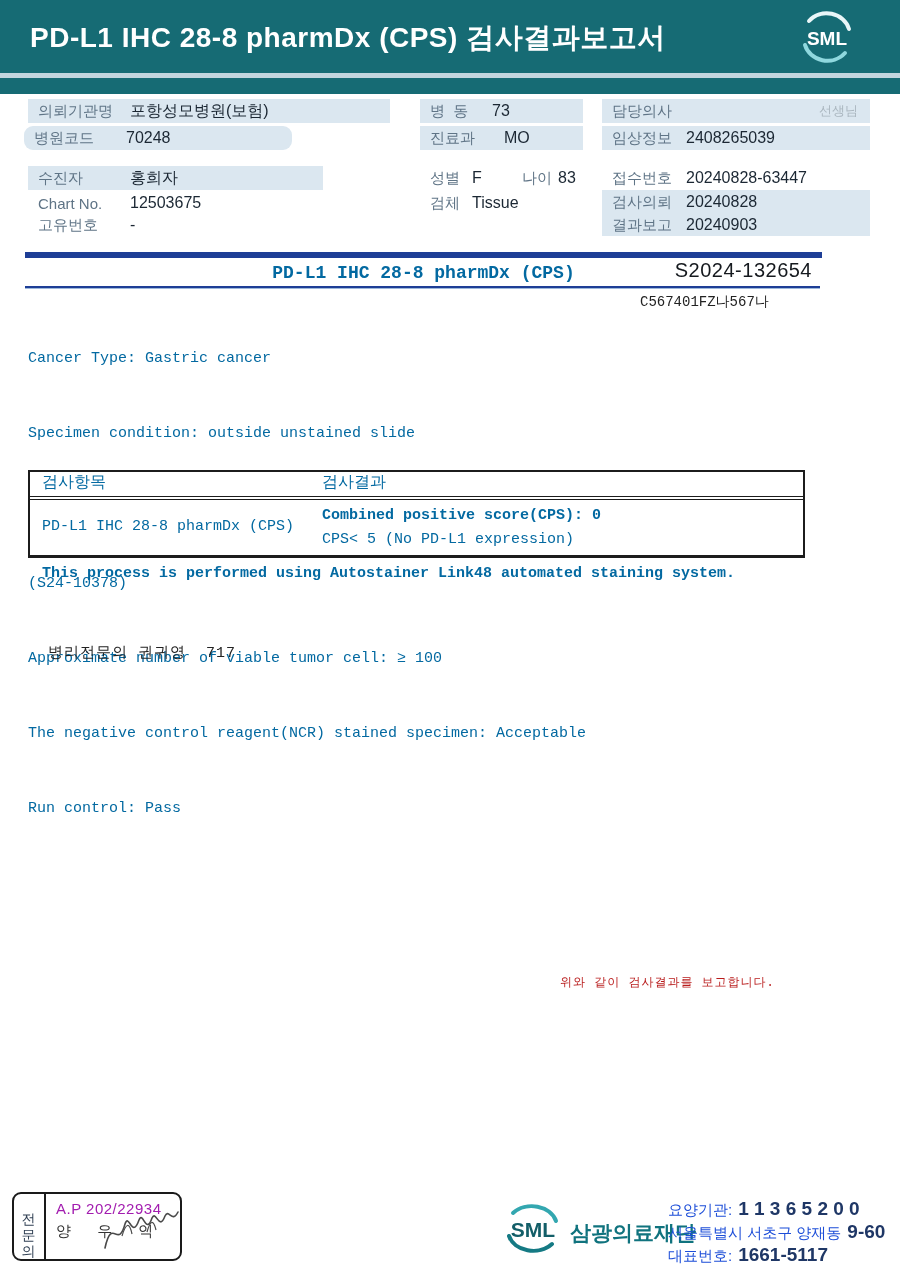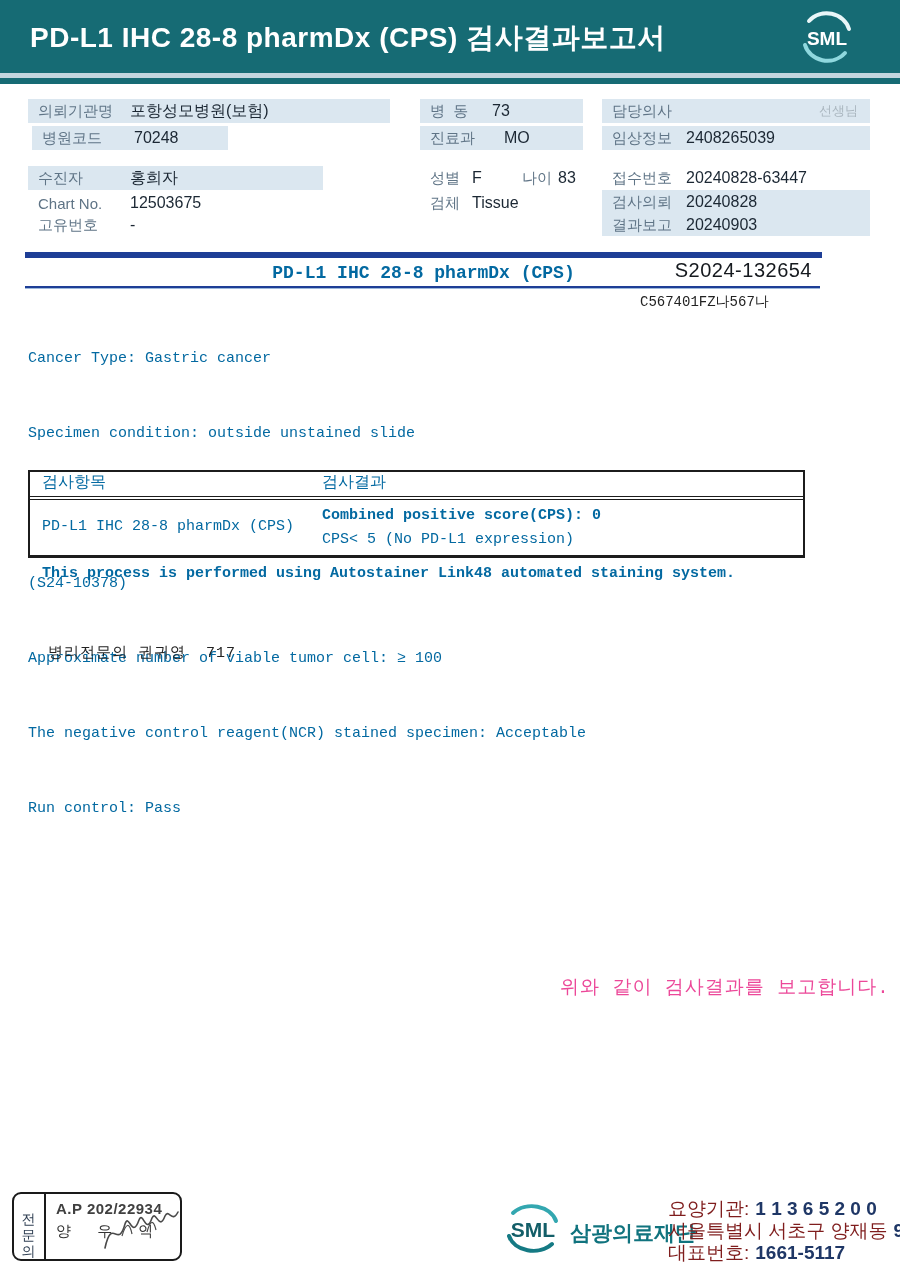--- a/index.html
+++ b/index.html
@@ -1,20 +1,20 @@
 <!DOCTYPE html>
 <html><head>
 <meta charset="utf-8">
 <style>
   html,body{margin:0;padding:0;background:#ffffff;}
   #page{position:relative;width:900px;height:1271px;background:#ffffff;overflow:hidden;
         font-family:"Liberation Sans","DejaVu Sans",sans-serif;color:#1c2a38;}
 
   
-  .hdr{position:absolute;left:0;top:0;width:900px;height:84px;background:#166b74;}
+  .hdr{position:absolute;left:0;top:0;width:900px;height:94px;background:#166b74;}
   .hdr-title{position:absolute;left:30px;top:19px;font-size:28px;font-weight:bold;color:#ffffff;
              letter-spacing:0.5px;white-space:pre;}
   .hdr-divider{position:absolute;left:0;top:73px;width:900px;height:5px;background:#c3d6de;}
   .logo-svg{position:absolute;}
   .logo-hdr{left:795px;top:6px;}
 
   
   .frow{position:absolute;display:flex;align-items:center;height:24px;padding-left:10px;
         box-sizing:border-box;white-space:pre;}
   .frow.bg{background:#dbe7f0;}
@@ -43,39 +43,39 @@
   .rtable-head{display:flex;height:28px;border-bottom:4px double #1c1c1c;
                padding-left:12px;box-sizing:border-box;}
   .rtable-col1{width:280px;}
   .rtable-body{display:flex;padding:5px 0 7px 12px;}
   .rtable-item{width:280px;display:flex;align-items:center;font-size:15px;}
   .rtable-res .l1{font-weight:bold;font-size:15px;margin-top:2px;}
   .rtable-res .l2{font-size:15px;margin-top:7px;}
 
   .process{position:absolute;left:42px;top:565px;font-size:15px;font-weight:bold;}
   .pathologist{position:absolute;left:48px;top:643px;font-size:15px;color:#222;letter-spacing:1px;}
-  .statement{position:absolute;left:560px;top:974px;font-size:19px;color:#ec4899;letter-spacing:1px;}
+  .statement{position:absolute;left:560px;top:974px;font-size:12px;color:#b91c1c;letter-spacing:1px;}
 
   
   .stamp{position:absolute;left:12px;top:1192px;width:170px;height:69px;border:2px solid #1a1a1a;
          border-radius:9px;box-sizing:border-box;display:flex;background:#fff;}
   .stamp-side{width:30px;border-right:2px solid #1a1a1a;display:flex;align-items:center;
               justify-content:center;writing-mode:vertical-lr;text-orientation:upright;
               font-size:14px;color:#2e3e52;letter-spacing:2px;}
   .stamp-main{position:relative;flex:1;padding:6px 8px 4px 10px;}
-  .stamp-license{font-size:15px;color:#404040;letter-spacing:0.5px;white-space:pre;font-weight:bold;}
+  .stamp-license{font-size:15px;color:#a21caf;letter-spacing:0.5px;white-space:pre;}
   .stamp-name{font-size:15px;color:#333;letter-spacing:11px;margin-top:5px;white-space:pre;}
   .sig-svg{position:absolute;right:0px;top:12px;}
 
   
   .logo-ftr{left:498px;top:1200px;}
   .org-name{position:absolute;left:570px;top:1219px;font-size:21px;font-weight:bold;color:#10737e;}
   .ftr-info{position:absolute;left:668px;top:1198px;line-height:22px;}
   .ftr-line{display:flex;align-items:baseline;white-space:pre;}
-  .ftr-lbl{color:#7f1d1d;font-size:19px;white-space:pre;}
+  .ftr-lbl{color:#1d4ed8;font-size:15px;white-space:pre;}
   .ftr-num{color:#1f3766;font-size:19px;font-weight:600;white-space:pre;margin-left:6px;}
 </style>
 </head>
 <body>
 
 <div id="page">
 
   <div class="hdr">
     <div class="hdr-title">PD-L1 IHC 28-8 pharmDx (CPS) 검사결과보고서</div>
     <svg class="logo-svg logo-hdr" width="64" height="62" viewBox="0 0 64 62">
@@ -83,21 +83,21 @@
       <path d="M50 47 A 23 21 0 0 1 10 39" stroke="#8fd8de" stroke-width="4" fill="none" stroke-linecap="round"></path>
       <text x="32" y="39" text-anchor="middle" font-size="19" font-weight="bold" fill="#ffffff" font-family="Liberation Sans, sans-serif">SML</text>
     </svg>
   </div>
   <div class="hdr-divider"></div>
 
   <div class="frow bg" style="left:28px;top:99px;width:362px;">
     <span class="lbl lw-left">의뢰기관명</span>
     <span class="val">포항성모병원(보험)</span>
   </div>
-  <div class="frow bg" style="left:32px;top:126px;width:196px;">
+  <div class="frow bg" style="left:24px;top:126px;width:268px;border-radius:9px;">
     <span class="lbl lw-left">병원코드</span>
     <span class="val">70248</span>
   </div>
   <div class="frow bg" style="left:28px;top:166px;width:295px;">
     <span class="lbl lw-left">수진자</span>
     <span class="val">홍희자</span>
   </div>
   <div class="frow" style="left:28px;top:191px;width:362px;">
     <span class="lbl lw-left">Chart No.</span>
     <span class="val">12503675</span>

